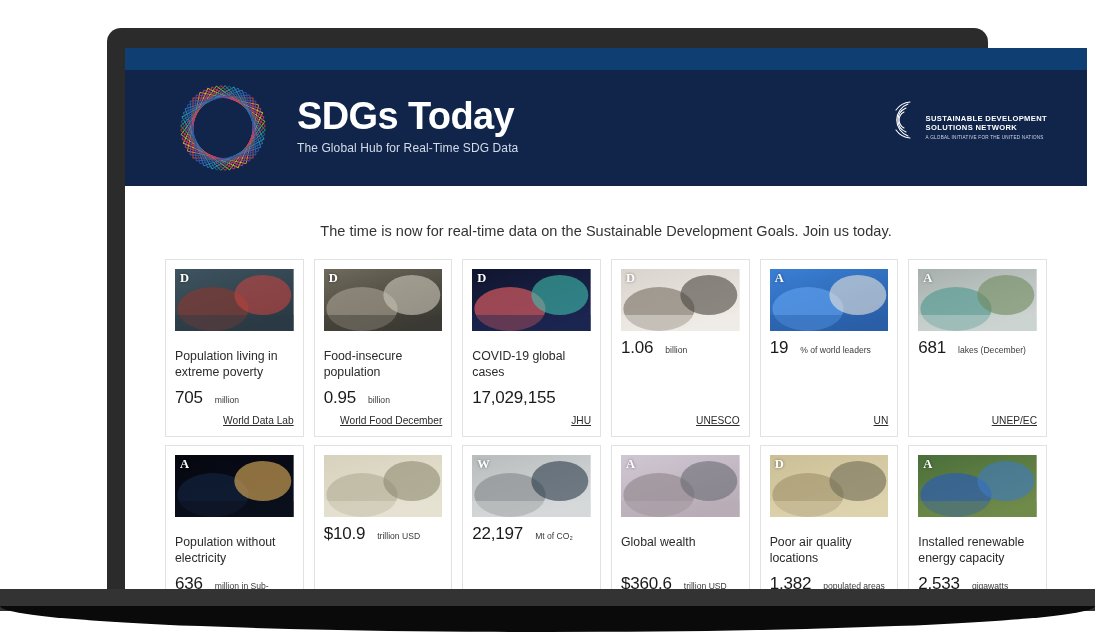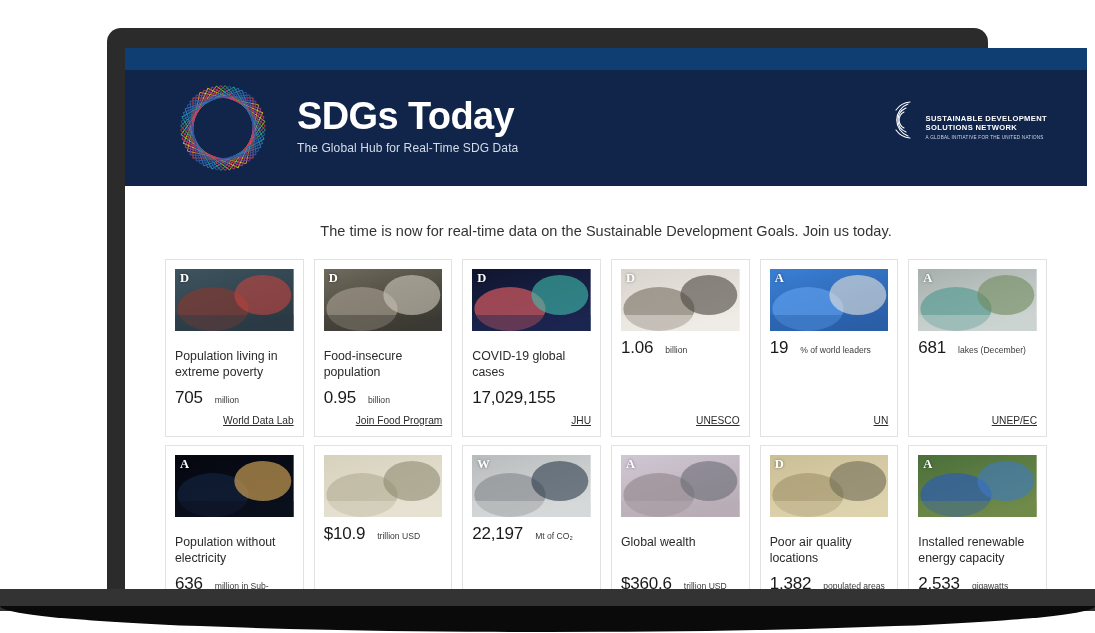--- a/index.html
+++ b/index.html
@@ -297,21 +297,21 @@
     <ellipse cx="74" cy="26" rx="24" ry="20" fill="#cfc9bd" opacity="0.6"></ellipse>
     <rect x="0" y="46" width="100" height="16" fill="#3b3a33" opacity="0.45"></rect>
   </svg>
         <span class="card-badge">D</span>
      </div>
      <div class="card-title">Food-insecure population</div>
      <div class="card-value-row">
         <span class="card-value">0.95</span>
         <span class="card-unit">billion</span>
      </div>
-     <div class="card-source">Join Food Program</div>
+     <div class="card-source">World Food December</div>
           </div>
           <div class="stat-card">
             <div class="card-thumb">
         <svg viewBox="0 0 100 62" preserveAspectRatio="none" aria-hidden="true">
     <defs>
                   <linearGradient id="g_coronavirus-particle-micrograph" x1="0" y1="0" x2="0.6" y2="1">
       <stop offset="0%" stop-color="#10152e"></stop>
                     <stop offset="100%" stop-color="#1b2550"></stop>
     </linearGradient>
                 </defs>

